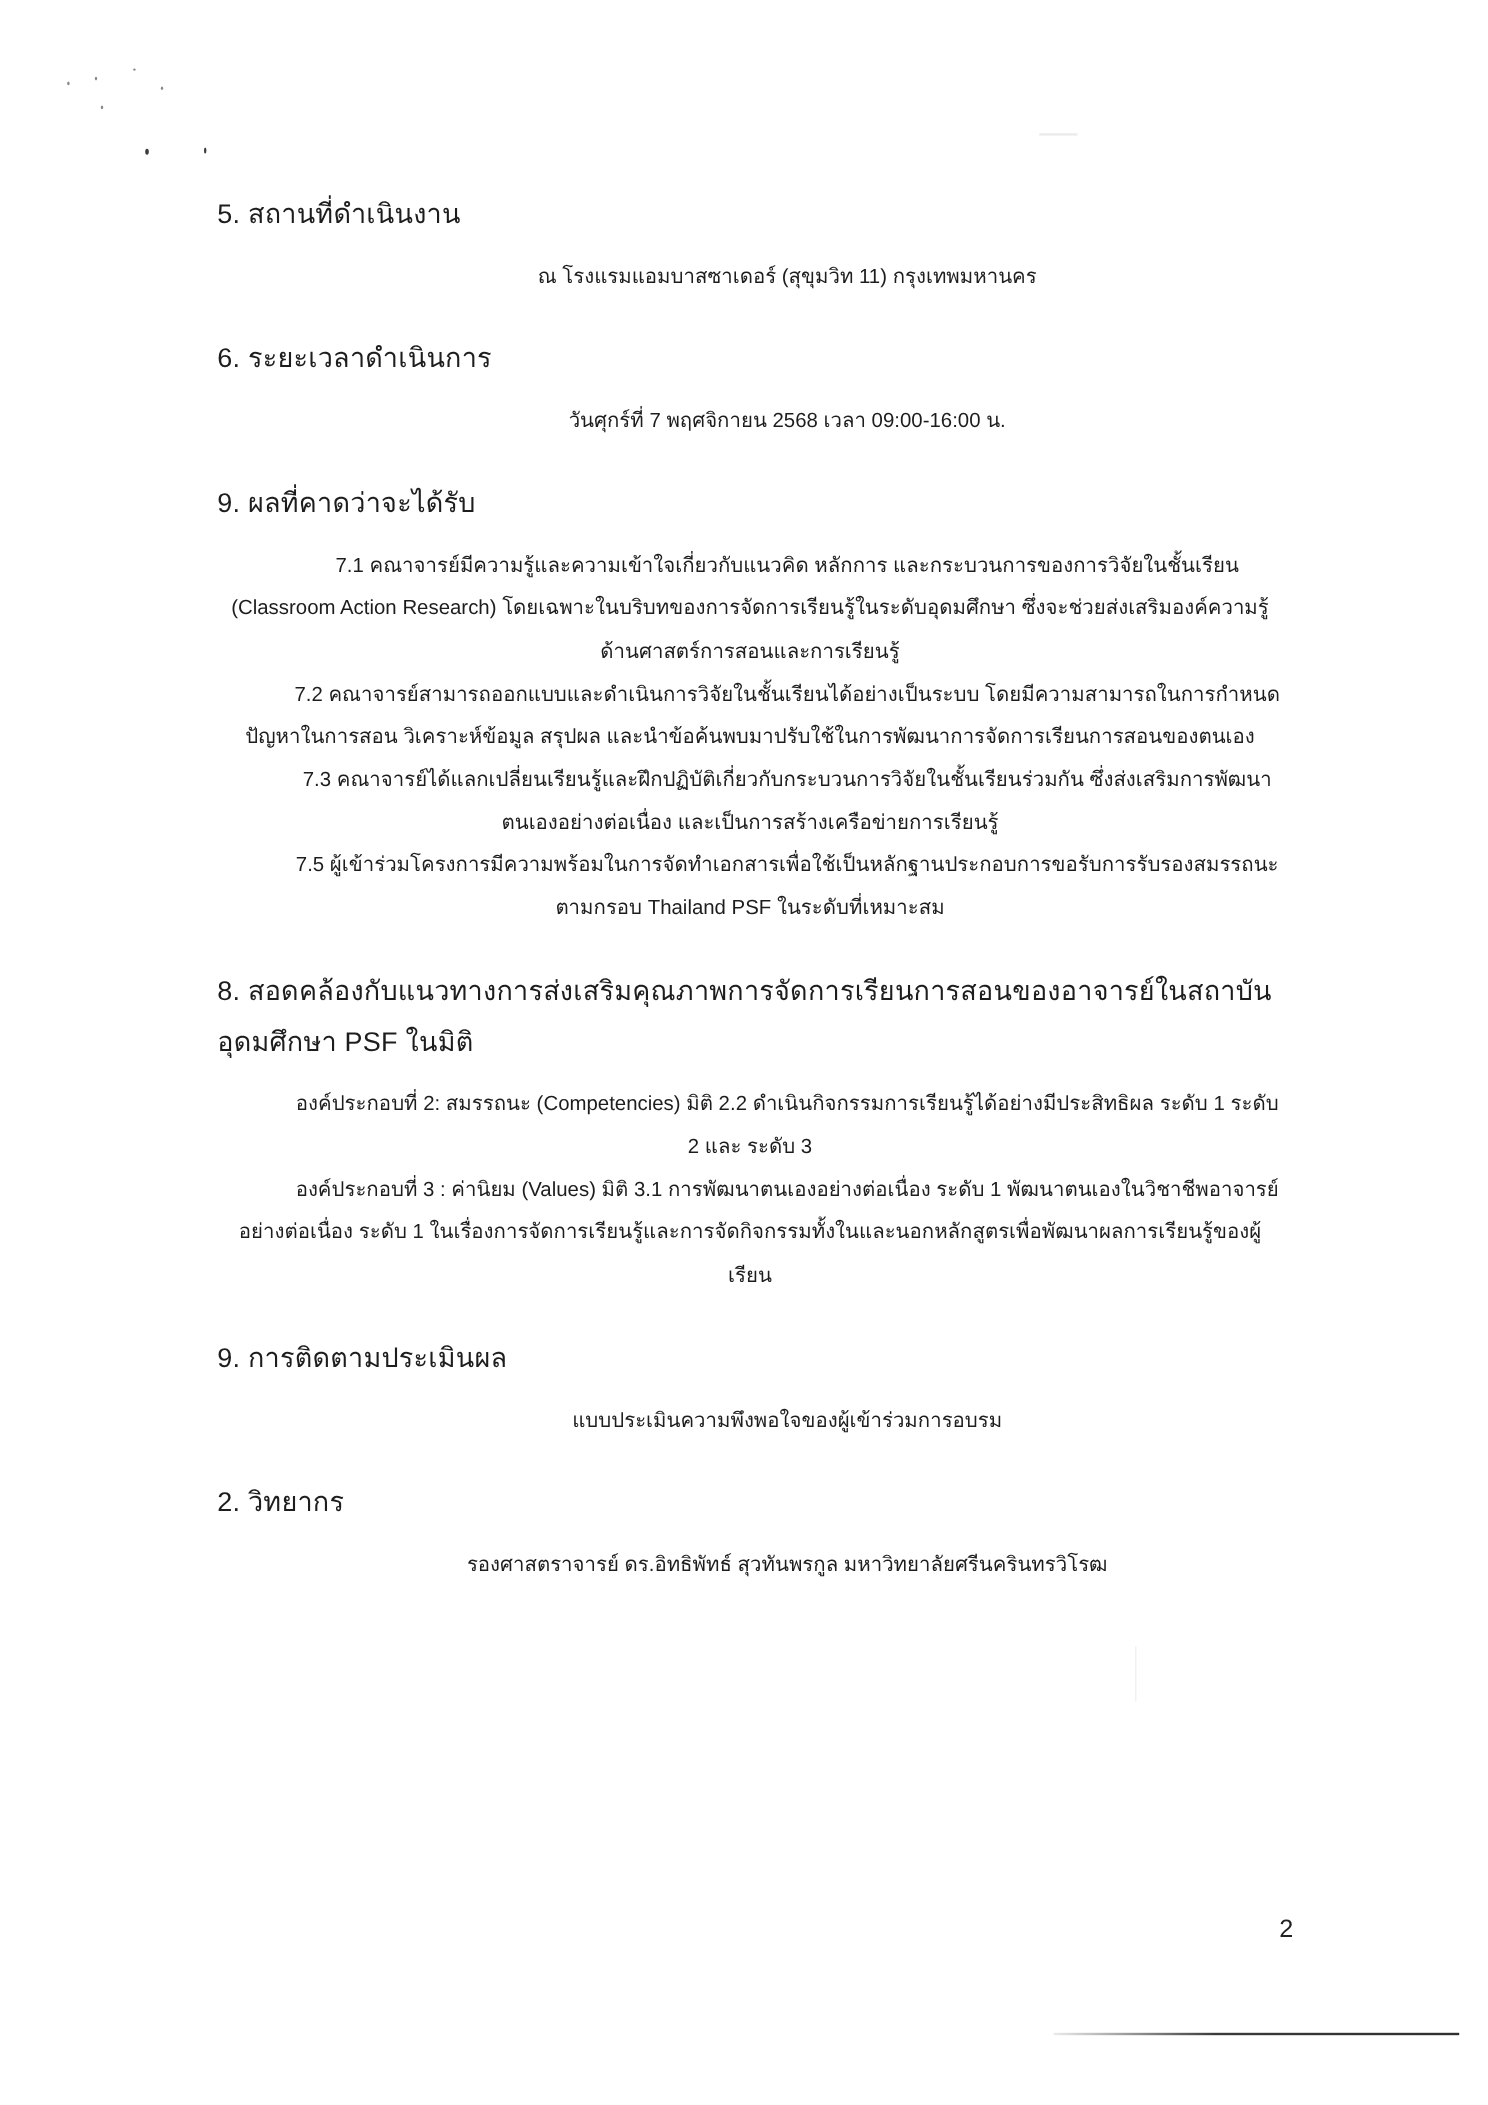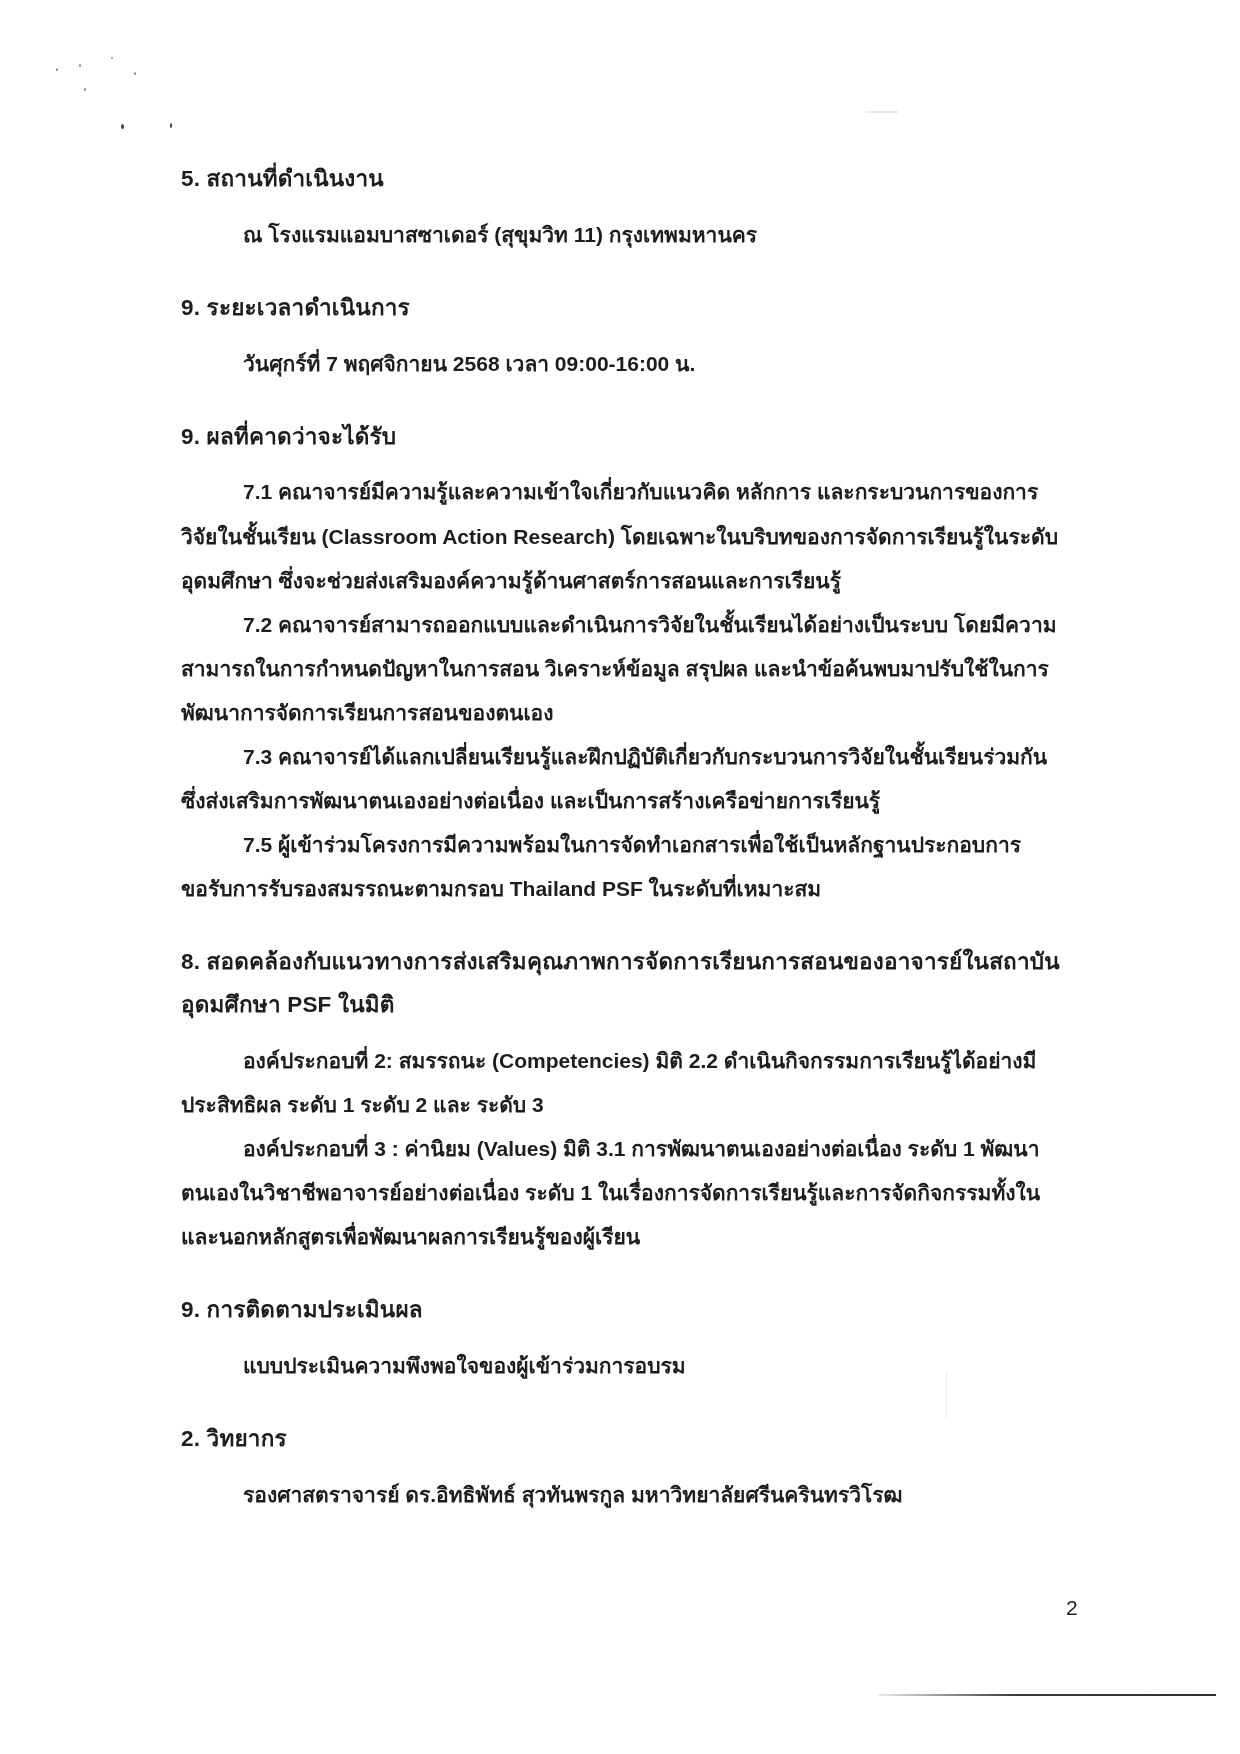--- a/index.html
+++ b/index.html
@@ -20,32 +20,32 @@
     position: absolute;
     top: 158px;
     left: 181px;
     width: 888px;
   }
   .doc-section {
     margin: 0 0 30px 0;
   }
   .doc-section h2 {
     font-size: 22.5px;
-    font-weight: 700;
+    font-weight: 400;
     margin: 0 0 12px 0;
     line-height: 1.9;
     letter-spacing: 0.2px;
   }
   .doc-section p {
-    font-size: 21px;
-    font-weight: 700;
+    font-size: 17px;
+    font-weight: 400;
     margin: 0;
     line-height: 2.1;
     text-indent: 62px;
-    text-align: left;
+    text-align: center;
   }
   .page-number {
     position: absolute;
     top: 1596px;
     left: 1066px;
     font-size: 21px;
     color: #222;
   }
   .bottom-line {
     position: absolute;
@@ -96,21 +96,21 @@
   <div class="artifact-v"></div>
 
   <div class="content">
 
     <section class="doc-section">
       <h2>5. สถานที่ดำเนินงาน</h2>
       <p>ณ  โรงแรมแอมบาสซาเดอร์ (สุขุมวิท 11) กรุงเทพมหานคร</p>
     </section>
 
     <section class="doc-section">
-      <h2>9. ระยะเวลาดำเนินการ</h2>
+      <h2>6. ระยะเวลาดำเนินการ</h2>
       <p>วันศุกร์ที่ 7 พฤศจิกายน 2568 เวลา 09:00-16:00 น.</p>
     </section>
 
     <section class="doc-section">
       <h2>9. ผลที่คาดว่าจะได้รับ</h2>
       <p>7.1 คณาจารย์มีความรู้และความเข้าใจเกี่ยวกับแนวคิด หลักการ และกระบวนการของการวิจัยในชั้นเรียน (Classroom Action Research) โดยเฉพาะในบริบทของการจัดการเรียนรู้ในระดับอุดมศึกษา ซึ่งจะช่วยส่งเสริมองค์ความรู้ด้านศาสตร์การสอนและการเรียนรู้</p>
       <p>7.2 คณาจารย์สามารถออกแบบและดำเนินการวิจัยในชั้นเรียนได้อย่างเป็นระบบ โดยมีความสามารถในการกำหนดปัญหาในการสอน วิเคราะห์ข้อมูล สรุปผล และนำข้อค้นพบมาปรับใช้ในการพัฒนาการจัดการเรียนการสอนของตนเอง</p>
       <p>7.3 คณาจารย์ได้แลกเปลี่ยนเรียนรู้และฝึกปฏิบัติเกี่ยวกับกระบวนการวิจัยในชั้นเรียนร่วมกัน ซึ่งส่งเสริมการพัฒนาตนเองอย่างต่อเนื่อง และเป็นการสร้างเครือข่ายการเรียนรู้</p>
       <p>7.5 ผู้เข้าร่วมโครงการมีความพร้อมในการจัดทำเอกสารเพื่อใช้เป็นหลักฐานประกอบการขอรับการรับรองสมรรถนะตามกรอบ Thailand PSF ในระดับที่เหมาะสม</p>
     </section>

